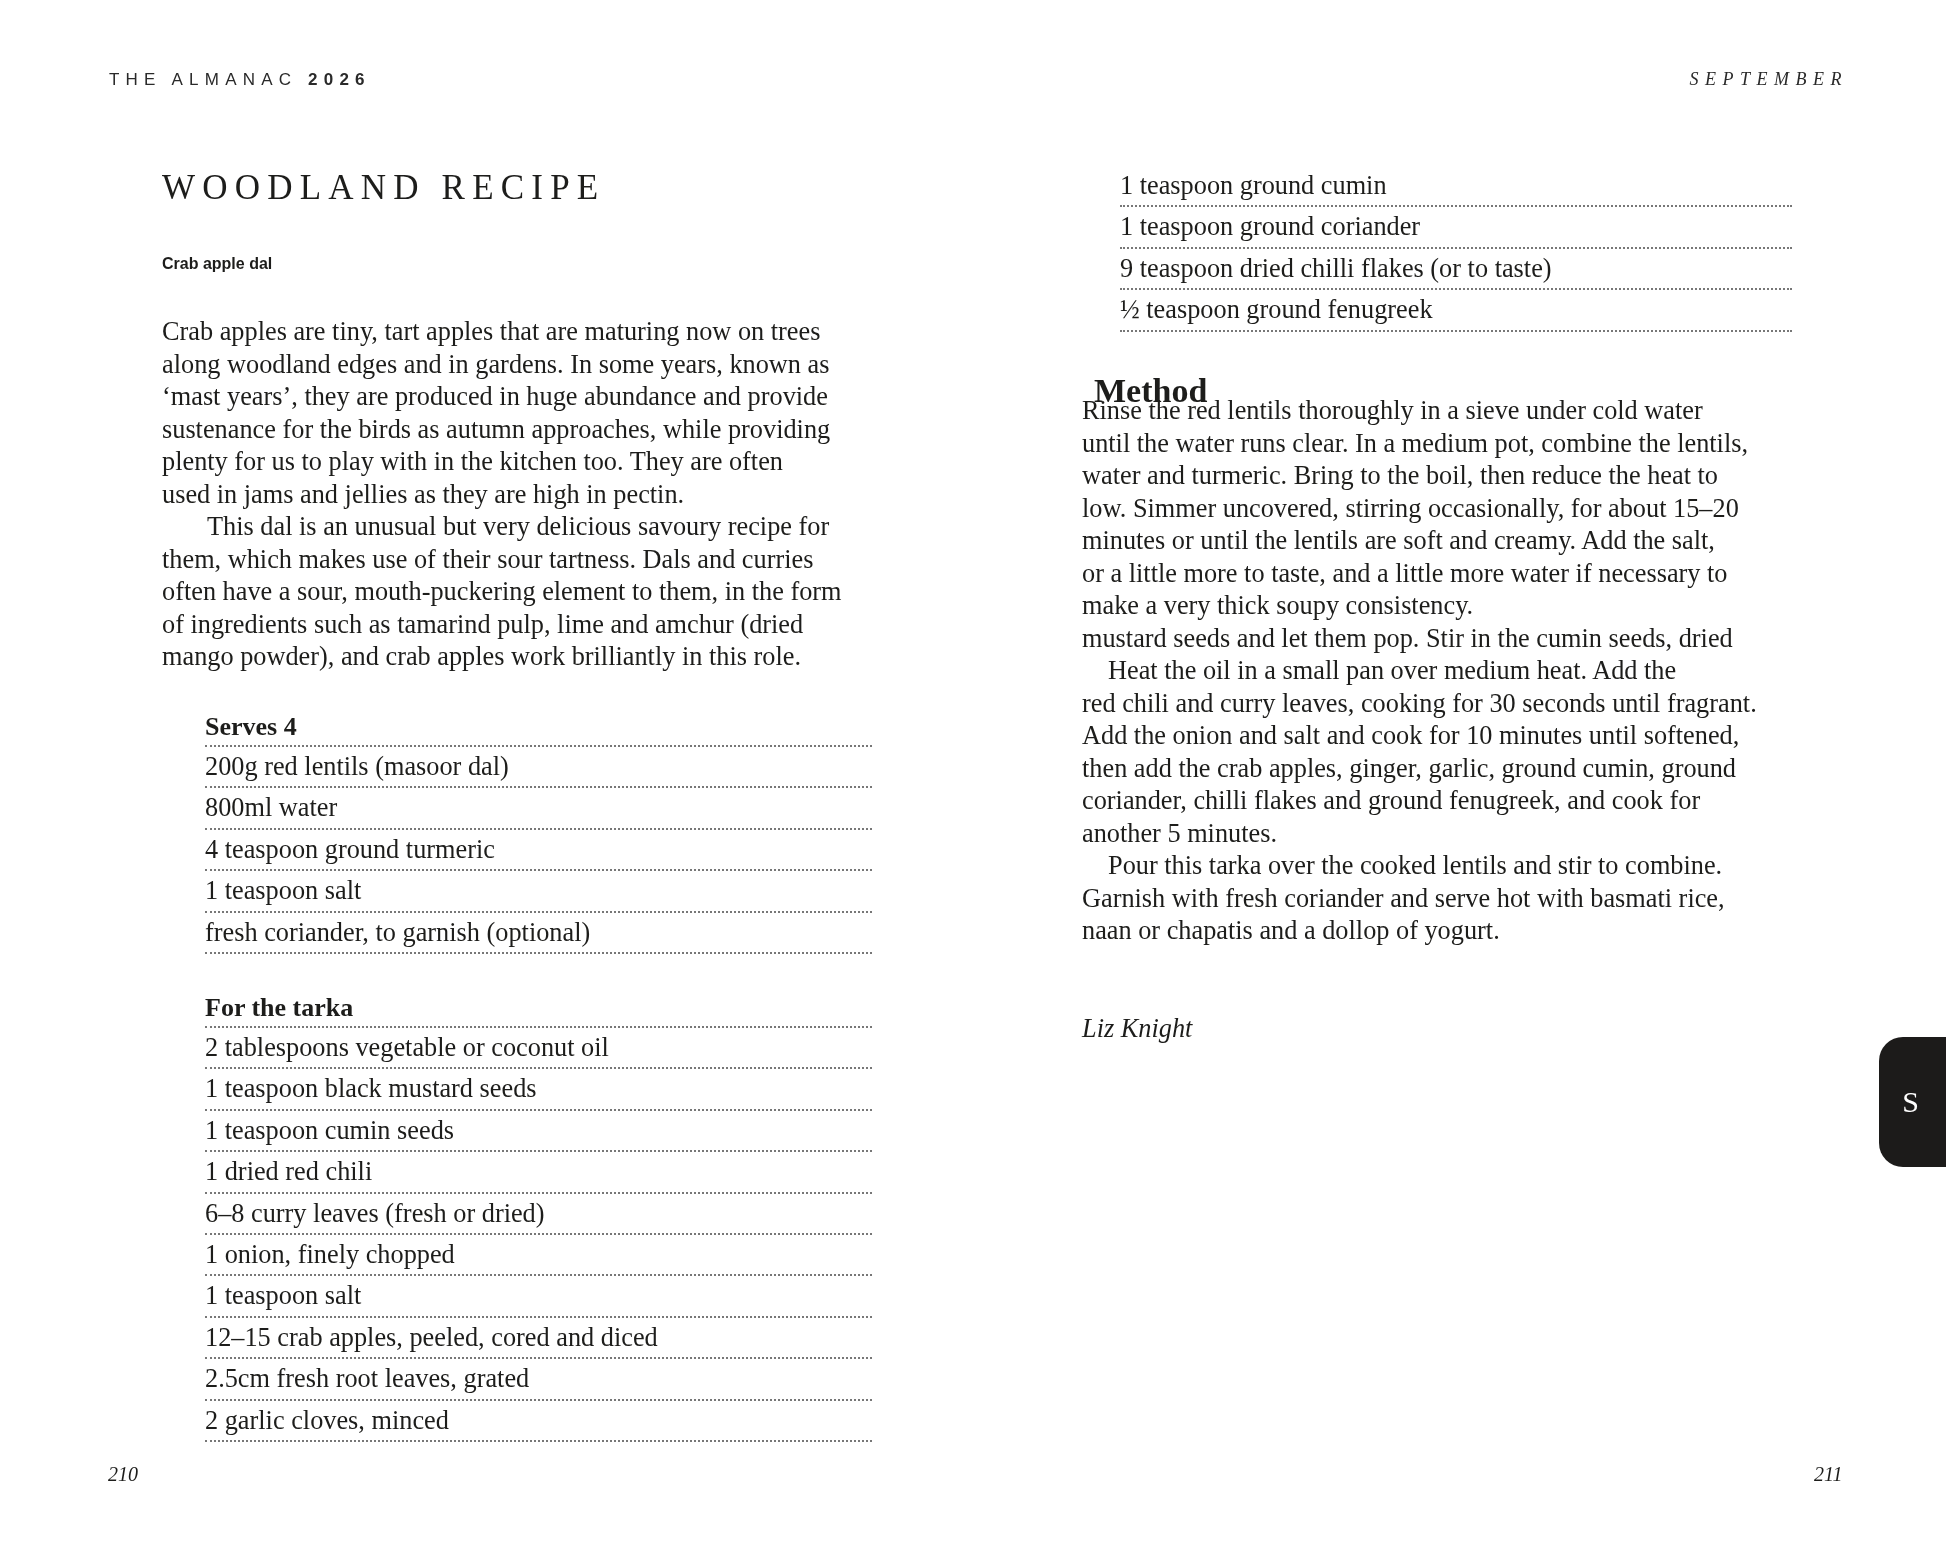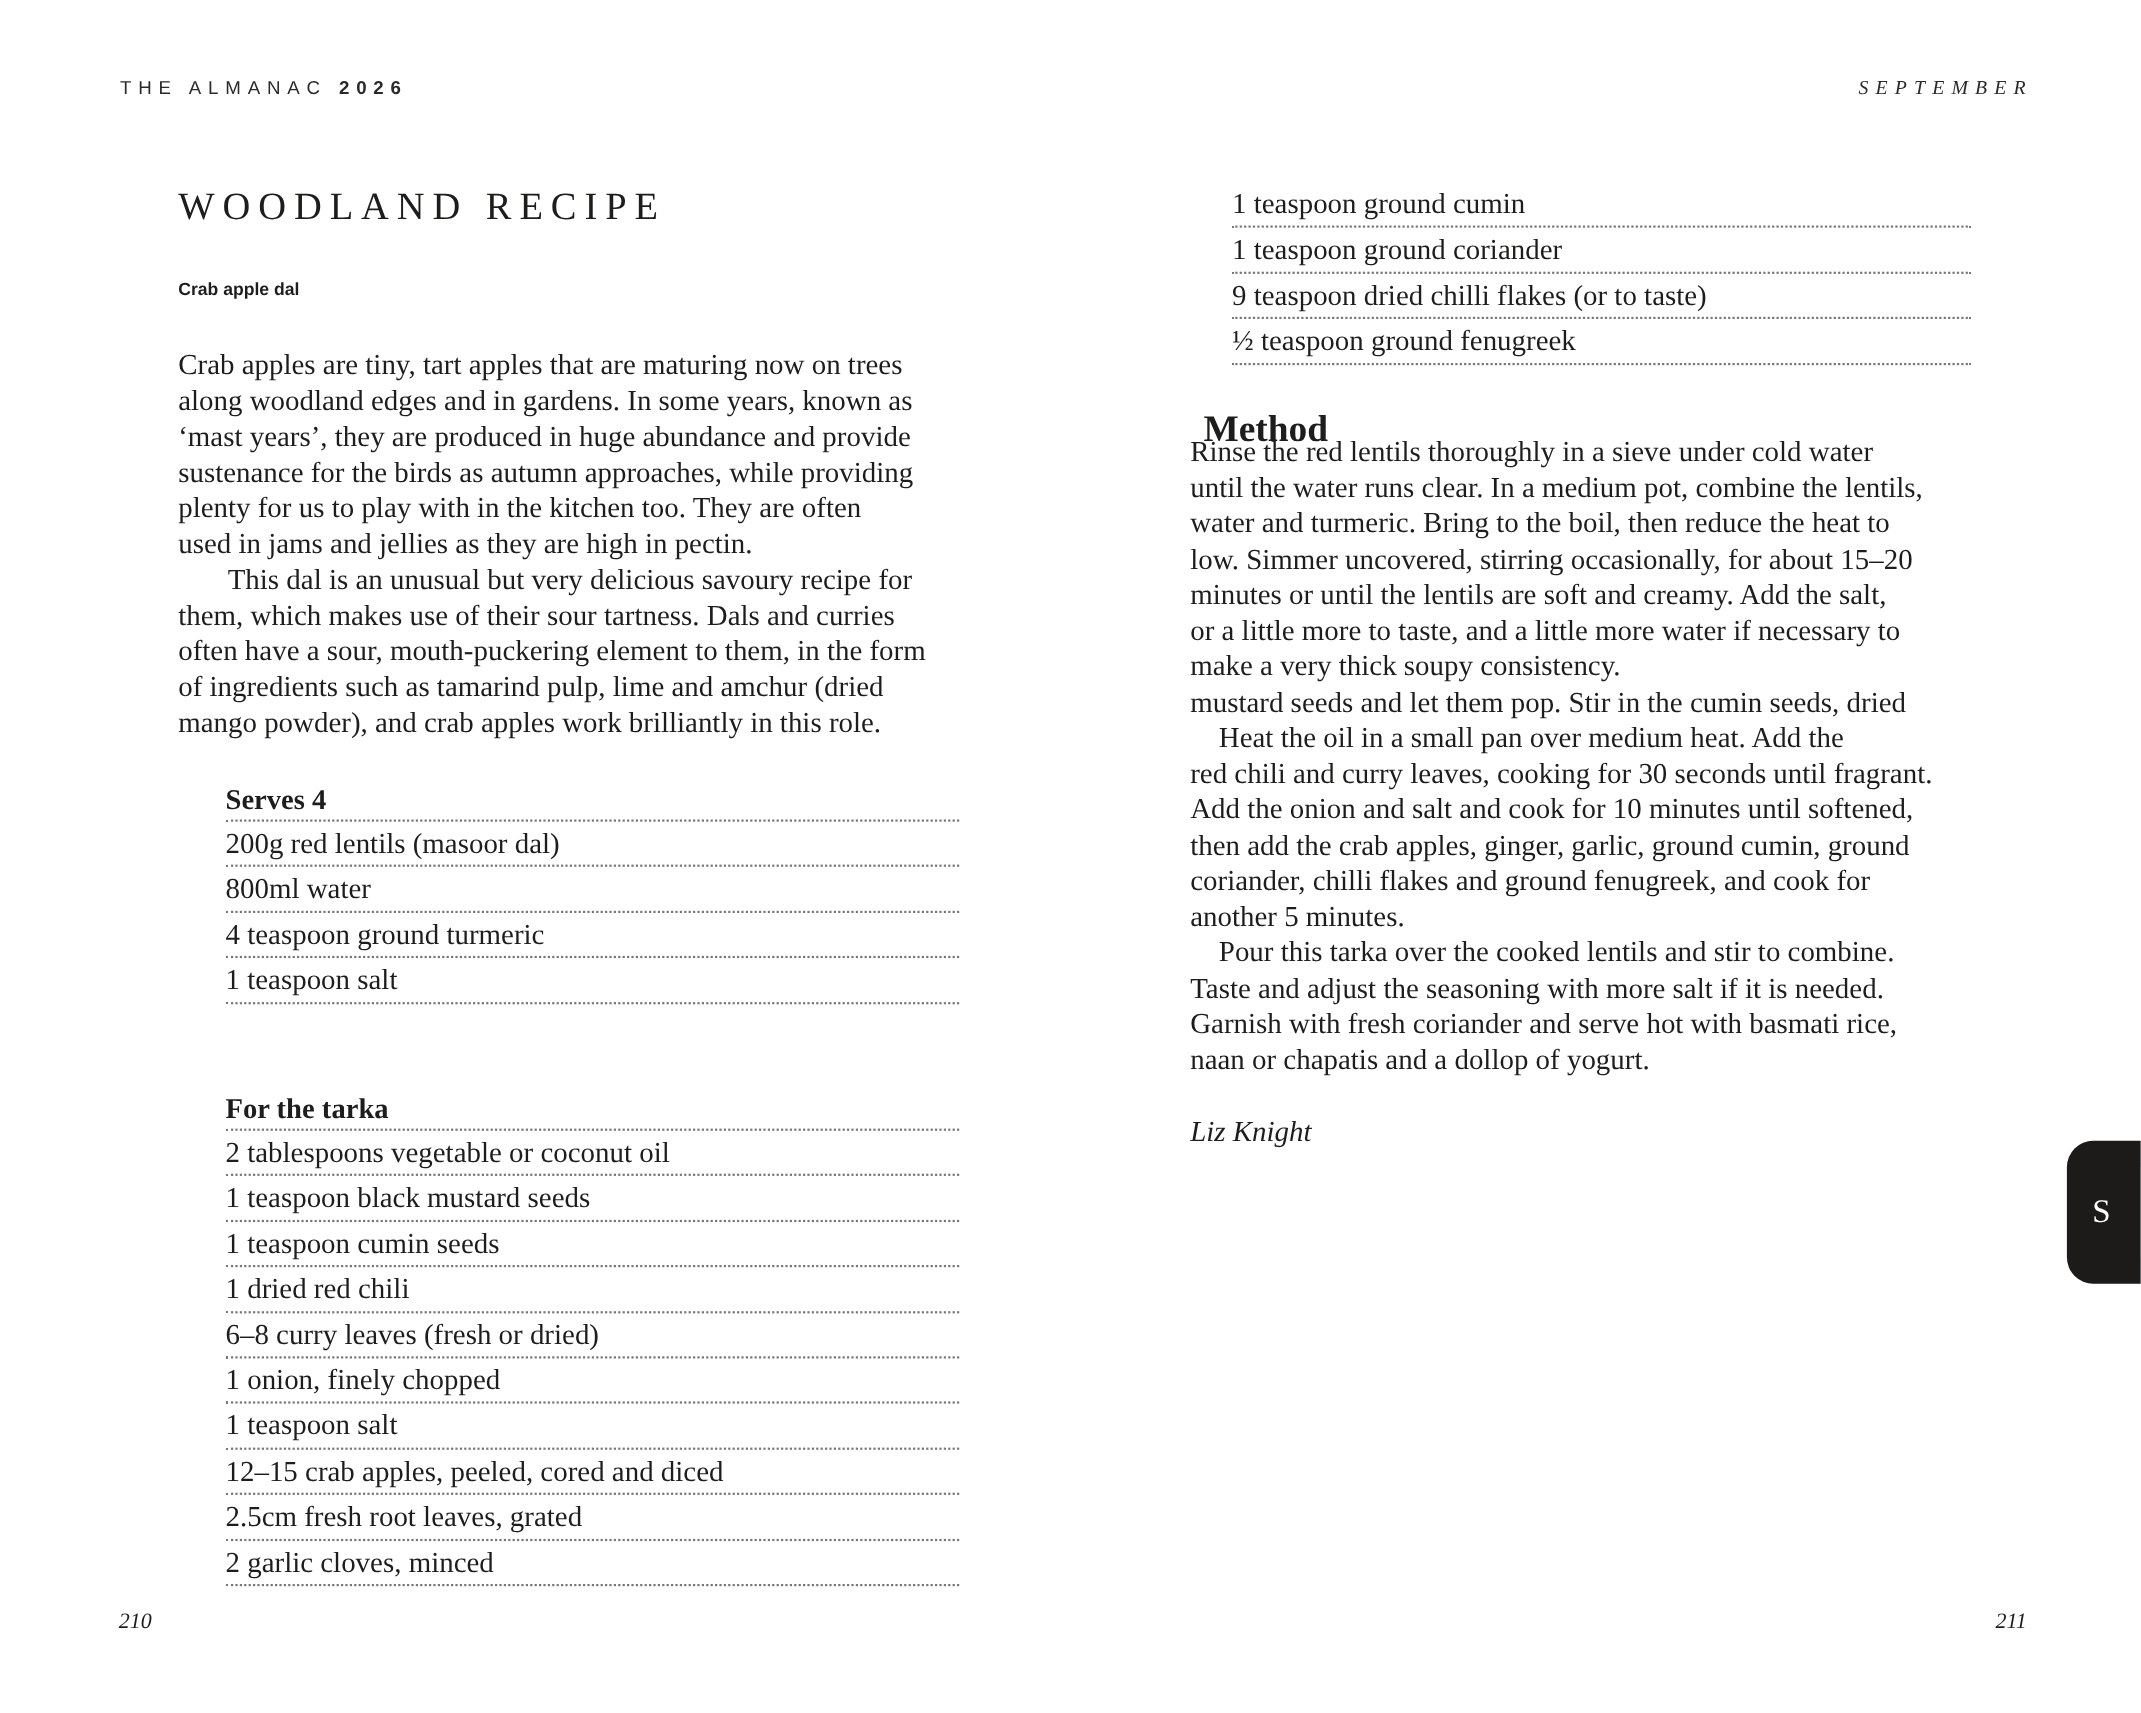--- a/index.html
+++ b/index.html
@@ -80,20 +80,21 @@
   </p>
 </div>
 
 <div class="abs ing-block serves-block serif">
   <div class="ing-head">Serves 4</div>
   <ul class="ing-list">
     <li class="ing-row">200g red lentils (masoor dal)</li>
     <li class="ing-row">800ml water</li>
     <li class="ing-row">4 teaspoon ground turmeric</li>
     <li class="ing-row">1 teaspoon salt</li>
+    <li class="ing-row">fresh coriander, to garnish (optional)</li>
   </ul>
 </div>
 
 <div class="abs ing-block tarka-block serif">
   <div class="ing-head">For the tarka</div>
   <ul class="ing-list">
     <li class="ing-row">2 tablespoons vegetable or coconut oil</li>
     <li class="ing-row">1 teaspoon black mustard seeds</li>
     <li class="ing-row">1 teaspoon cumin seeds</li>
     <li class="ing-row">1 dried red chili</li>
@@ -135,21 +136,20 @@
     <span class="line" style="text-indent:0">mustard seeds and let them pop. Stir in the cumin seeds, dried</span>
     <span class="line" style="text-indent:26px">Heat the oil in a small pan over medium heat. Add the</span>
     <span class="line" style="text-indent:0">red chili and curry leaves, cooking for 30 seconds until fragrant.</span>
     <span class="line" style="text-indent:0">Add the onion and salt and cook for 10 minutes until softened,</span>
     <span class="line" style="text-indent:0">then add the crab apples, ginger, garlic, ground cumin, ground</span>
     <span class="line" style="text-indent:0">coriander, chilli flakes and ground fenugreek, and cook for</span>
     <span class="line" style="text-indent:0">another 5 minutes.</span>
   </p>
   <p>
     <span class="line" style="text-indent:26px">Pour this tarka over the cooked lentils and stir to combine.</span>
-    <span class="line" style="text-indent:0">Taste and adjust the seasoning with more salt if it is needed.</span>
     <span class="line" style="text-indent:0">Garnish with fresh coriander and serve hot with basmati rice,</span>
     <span class="line" style="text-indent:0">naan or chapatis and a dollop of yogurt.</span>
   </p>
 </div>
 
 <div class="abs author serif">Liz Knight</div>
 
 <div class="abs thumb-tab">
   <span class="serif">S</span>
 </div>

